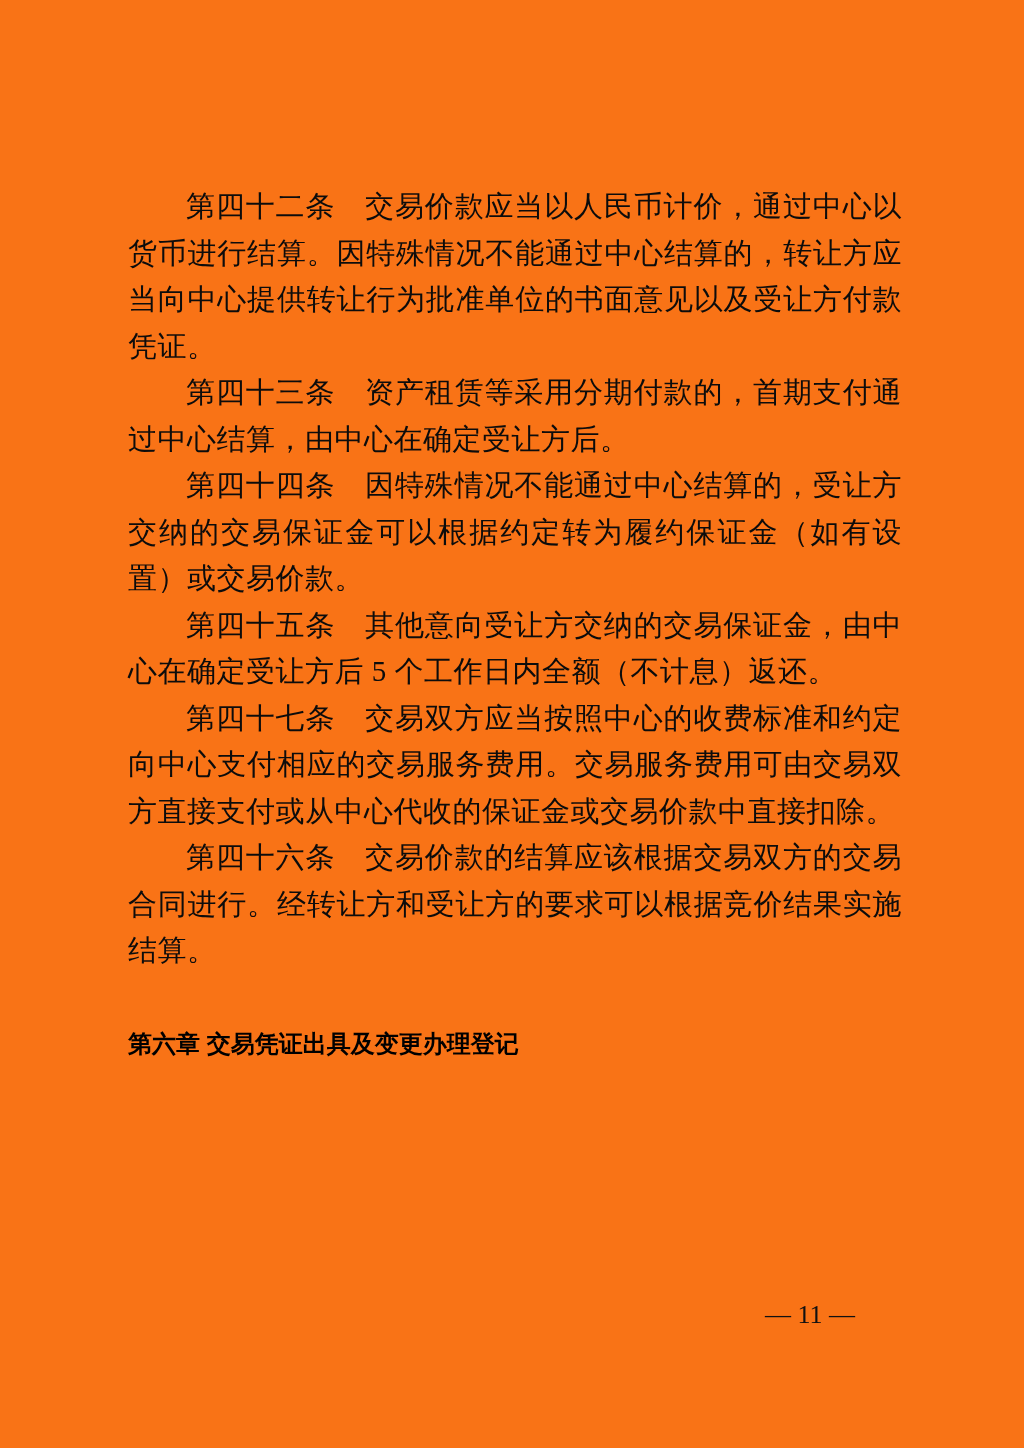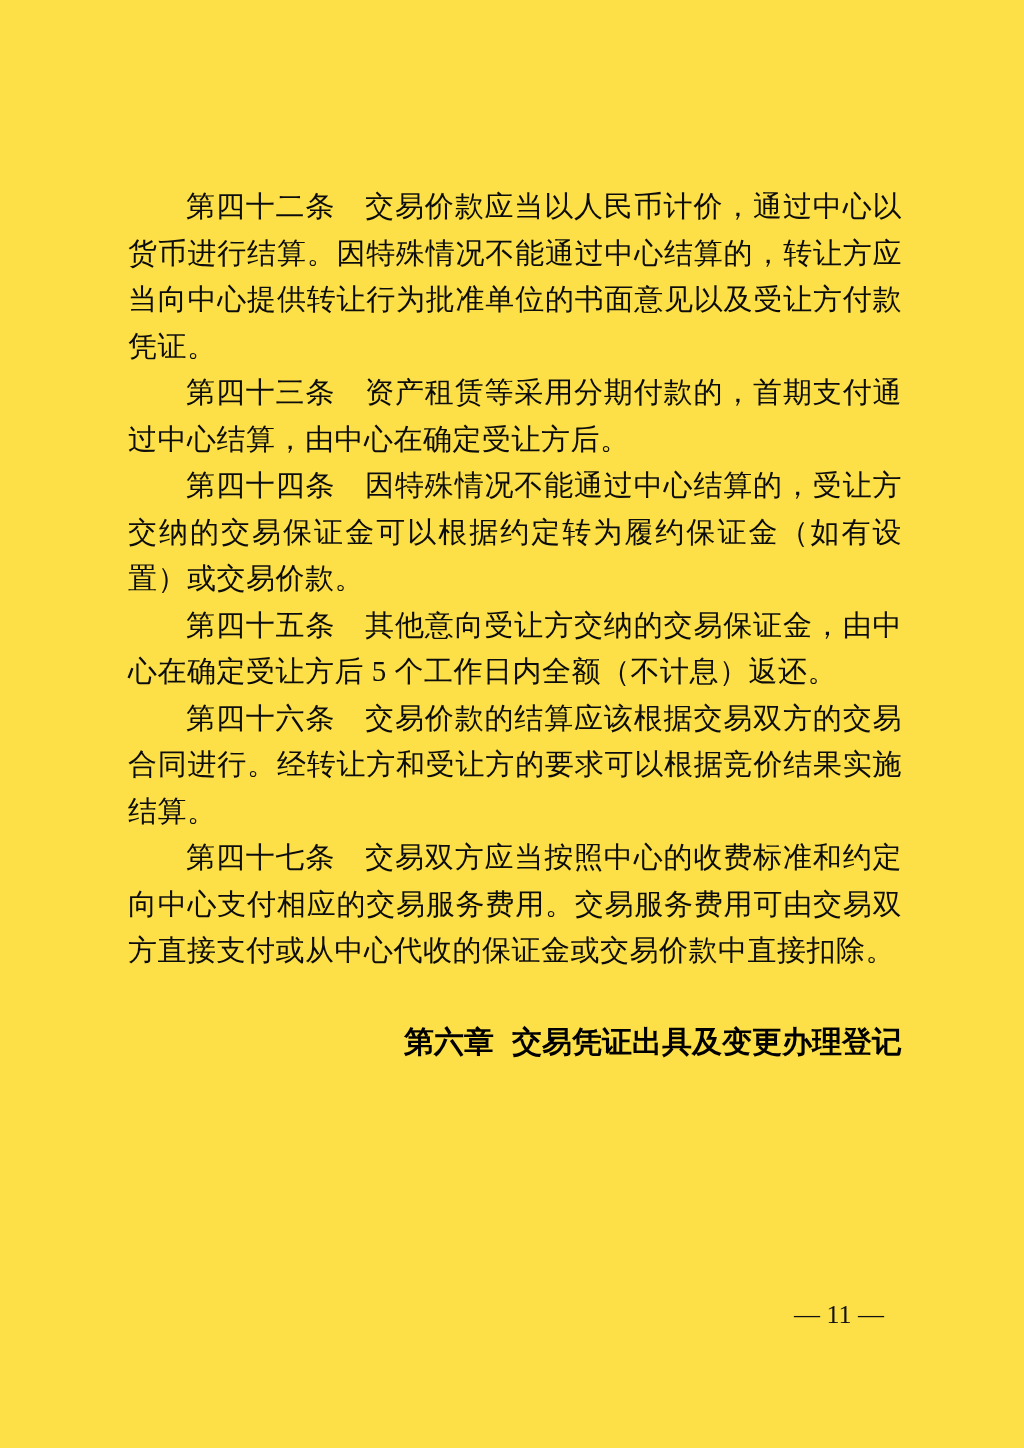--- a/index.html
+++ b/index.html
@@ -4,51 +4,51 @@
 <style>
   * { box-sizing: border-box; margin: 0; padding: 0; }
   html, body {
     background: #ffffff;
     font-family: "Liberation Serif", "DejaVu Serif", serif;
   }
   .page {
     position: relative;
     width: 1024px;
     height: 1448px;
-    background: #fde047;
+    background: #f97316;
     color: #000000;
     overflow: hidden;
   }
   .content {
     position: absolute;
     top: 183px;
     left: 128px;
     right: 122px;
   }
   .content p.body-para {
     font-size: 29px;
     line-height: 46.5px;
     letter-spacing: 0.5px;
     text-align: justify;
     text-justify: inter-ideograph;
     text-indent: 2em;
     color: #0c0c0c;
   }
   .chapter-heading {
-    font-family: Liberation Mono, monospace;
+    font-family: Liberation Sans, sans-serif;
     font-weight: bold;
-    font-size: 30px;
+    font-size: 24px;
     line-height: 46.5px;
-    text-align: right;
+    text-align: left;
     margin-top: 47px;
     color: #000000;
   }
   .page-footer {
     position: absolute;
-    right: 140px;
+    right: 169px;
     bottom: 118px;
     font-size: 26px;
     line-height: 30px;
     color: #111111;
     font-family: "Liberation Serif", "DejaVu Serif", serif;
   }
 </style>
 </head>
 <body>
 
@@ -56,23 +56,23 @@
   <div class="content">
 
     <p class="body-para">第四十二条　交易价款应当以人民币计价，通过中心以货币进行结算。因特殊情况不能通过中心结算的，转让方应当向中心提供转让行为批准单位的书面意见以及受让方付款凭证。</p>
 
     <p class="body-para">第四十三条　资产租赁等采用分期付款的，首期支付通过中心结算，由中心在确定受让方后。</p>
 
     <p class="body-para">第四十四条　因特殊情况不能通过中心结算的，受让方交纳的交易保证金可以根据约定转为履约保证金（如有设置）或交易价款。</p>
 
     <p class="body-para">第四十五条　其他意向受让方交纳的交易保证金，由中心在确定受让方后 5 个工作日内全额（不计息）返还。</p>
 
+    <p class="body-para">第四十七条　交易双方应当按照中心的收费标准和约定向中心支付相应的交易服务费用。交易服务费用可由交易双方直接支付或从中心代收的保证金或交易价款中直接扣除。</p>
+
     <p class="body-para">第四十六条　交易价款的结算应该根据交易双方的交易合同进行。经转让方和受让方的要求可以根据竞价结果实施结算。</p>
-
-    <p class="body-para">第四十七条　交易双方应当按照中心的收费标准和约定向中心支付相应的交易服务费用。交易服务费用可由交易双方直接支付或从中心代收的保证金或交易价款中直接扣除。</p>
 
 
 
     <h2 class="chapter-heading">第六章 交易凭证出具及变更办理登记</h2>
 
 
   </div>
 
   <div class="page-footer">— 11 —</div>
 </div>

